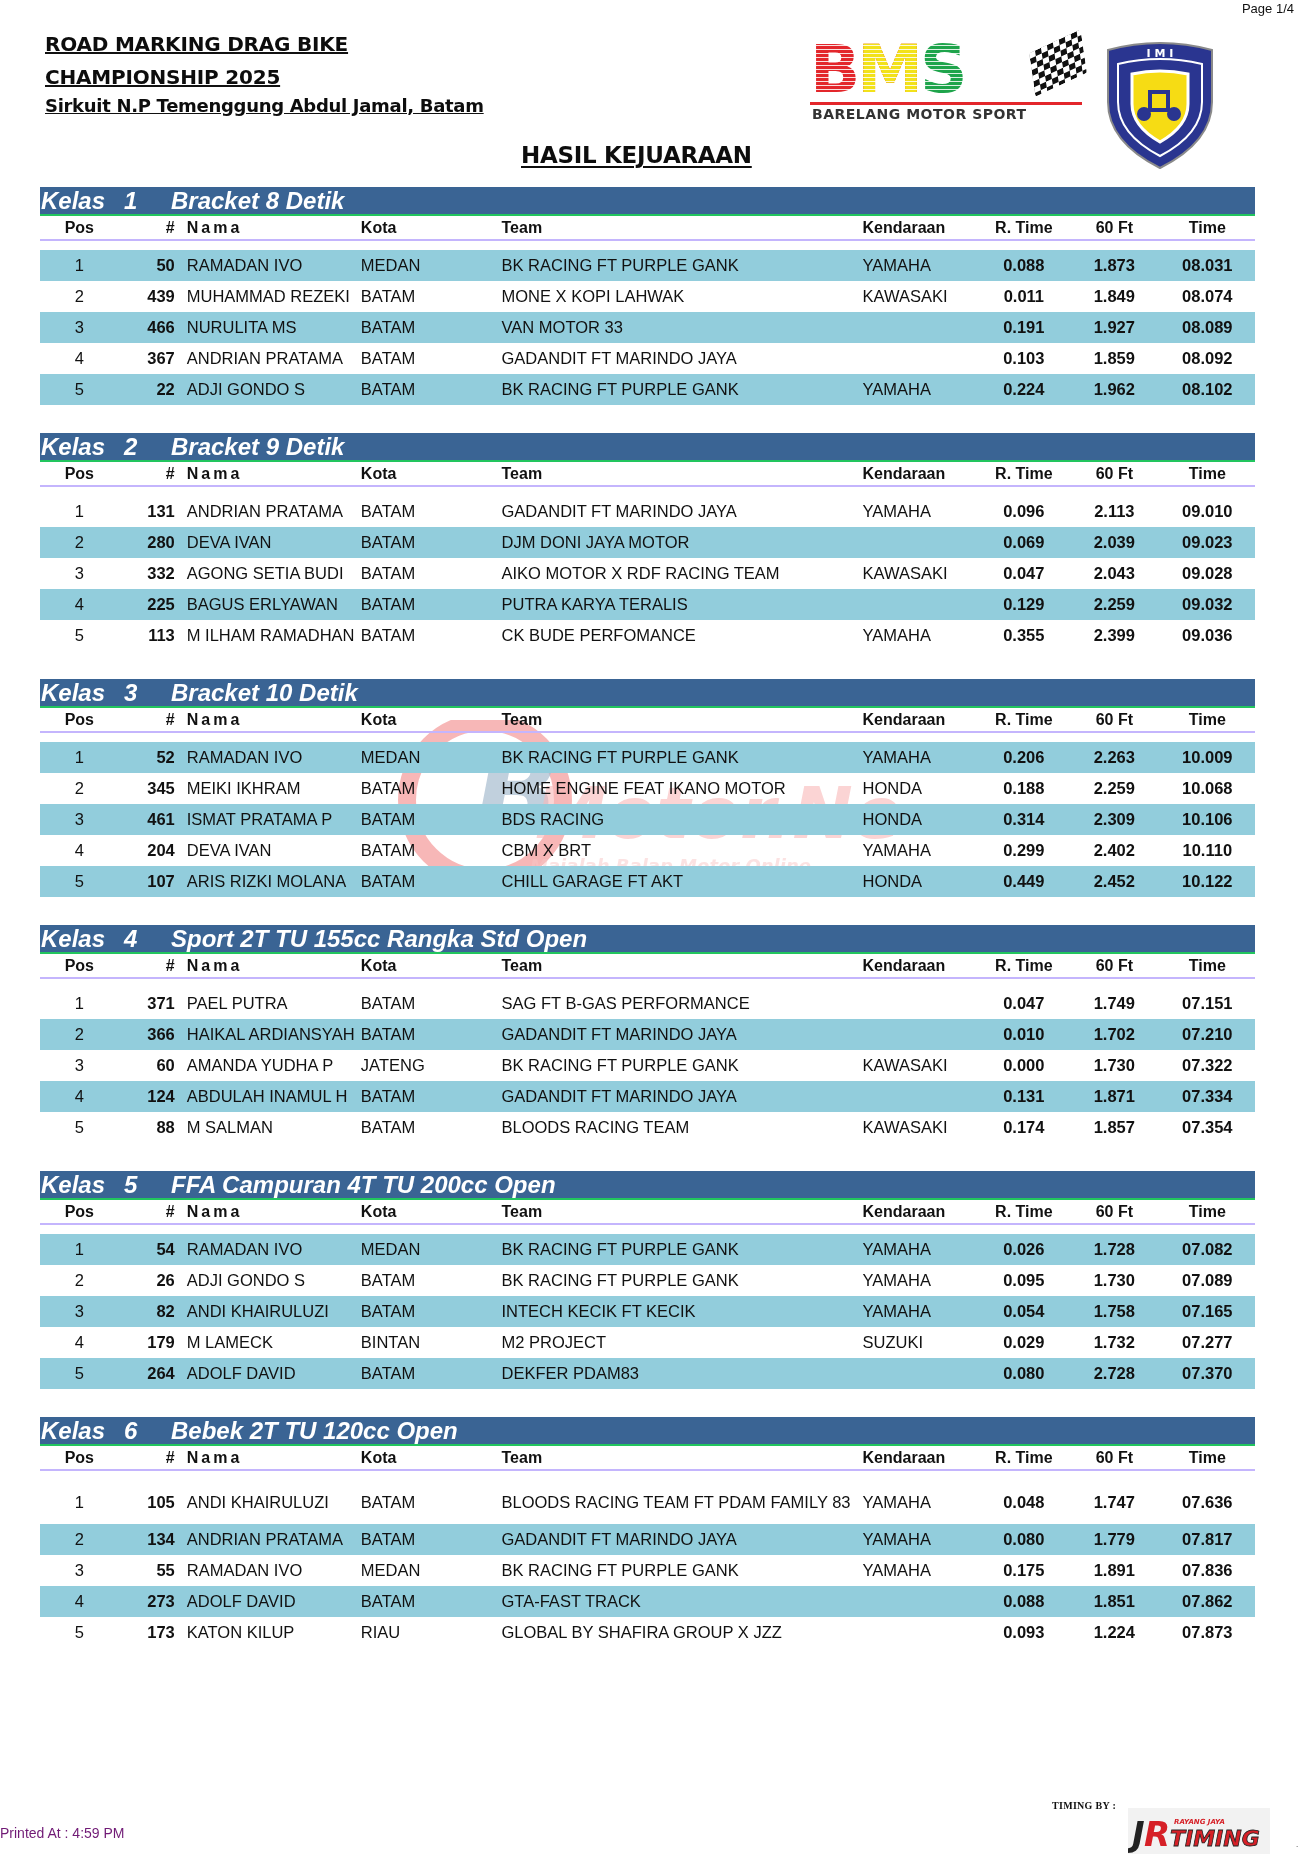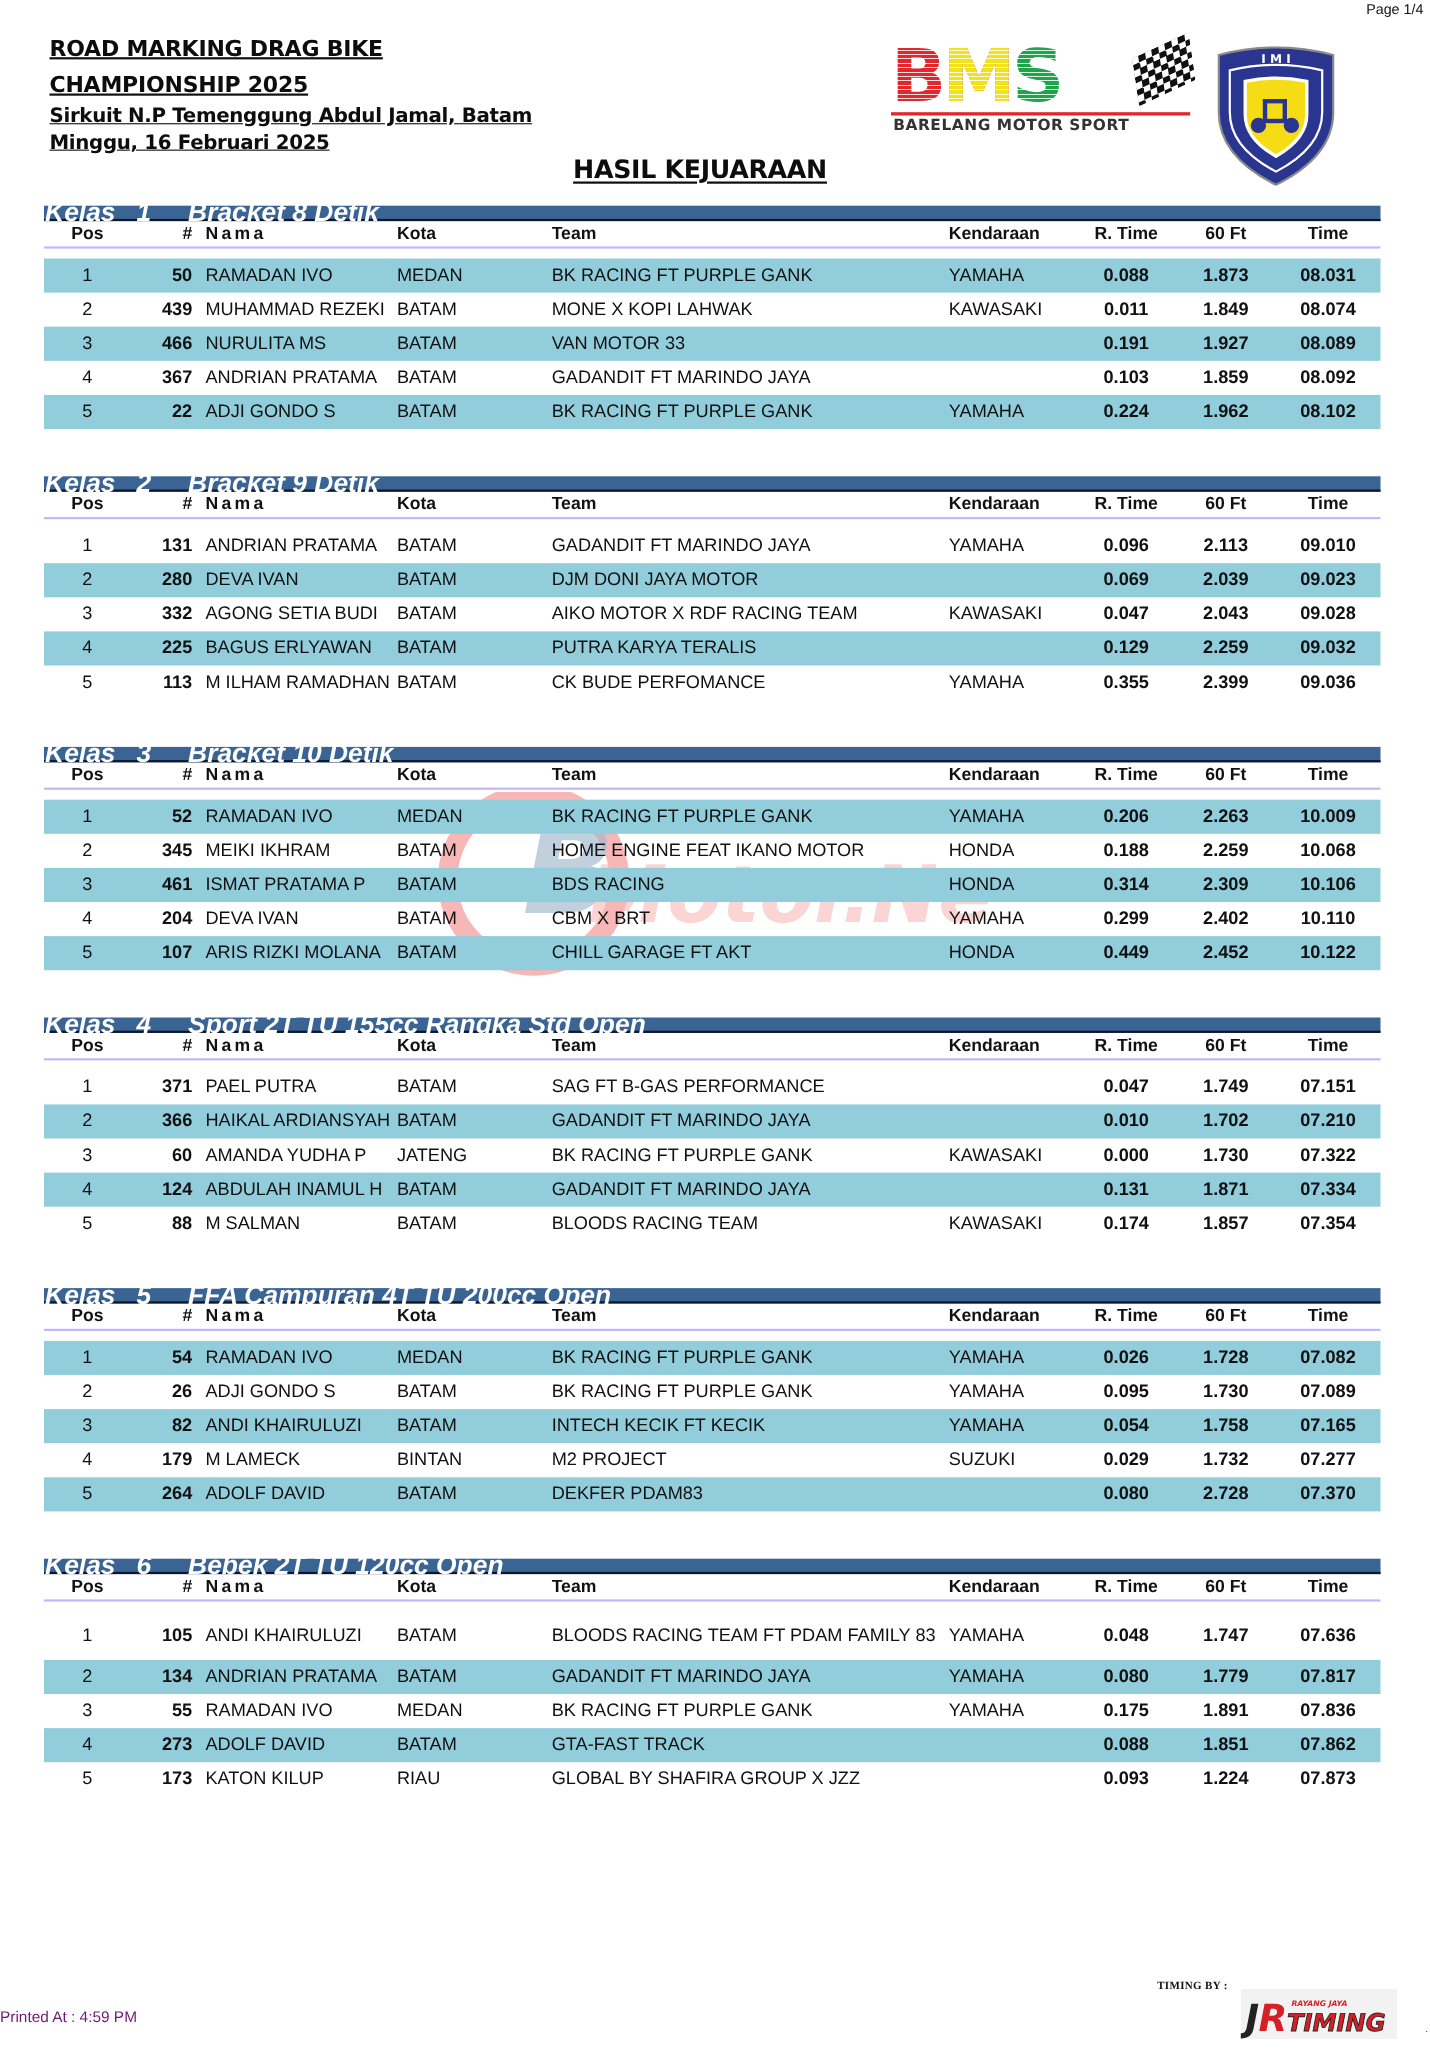--- a/index.html
+++ b/index.html
@@ -25,21 +25,21 @@
     .bms-flag { position: absolute; left: 222px; top: 0; width: 52px; height: 46px; background:
       conic-gradient(#111 25%, #fff 0 50%, #111 0 75%, #fff 0) 0 0 / 12px 12px; transform: skewY(-18deg) rotate(-8deg); border-radius: 2px; }
     .bms-redline { position: absolute; left: 0; top: 62px; width: 272px; height: 3px; background: #e3262b; }
     .bms-text { position: absolute; left: 2px; top: 66px; font-family: "DejaVu Sans", sans-serif; font-weight: bold; font-size: 14px; color: #333; letter-spacing: 0.5px; white-space: nowrap; }
 
     
     .imi-logo { position: absolute; left: 1104px; top: 42px; width: 112px; height: 128px; }
 
     
     .section { position: absolute; left: 40px; width: 1215px; }
-    .kelas-bar { height: 14px; background: #3a6494; color: #fff; font-style: italic; font-weight: bold; font-size: 24px; line-height: 29px; display: flex; align-items: center; border-bottom: 2px solid #0f172a; }
+    .kelas-bar { height: 29px; background: #3a6494; color: #fff; font-style: italic; font-weight: bold; font-size: 24px; line-height: 29px; display: flex; align-items: center; border-bottom: 2px solid #22c55e; }
     .kelas-word { width: 70px; padding-left: 1px; }
     .kelas-num { width: 61px; padding-left: 14px; }
     .kelas-name { white-space: nowrap; }
 
     .col-head { height: 25px; display: flex; align-items: center; font-weight: bold; font-size: 16px; border-bottom: 2px solid #c4b5fd; color: #111; }
     .spacer { height: 9px; }
     .row { height: 31px; display: flex; align-items: center; font-size: 16.5px; color: #111; }
     .row.shade { background: #92cddc; }
     .row.tall { height: 44px; }
 
@@ -68,21 +68,20 @@
   </style>
 </head>
 <body>
 
 <div class="page-num">Page 1/4</div>
 
 <div class="title-block">
   <div class="title-line">ROAD MARKING DRAG BIKE</div>
   <div class="title-line">CHAMPIONSHIP 2025</div>
   <div class="sub-line">Sirkuit N.P Temenggung Abdul Jamal, Batam</div>
-  <div class="sub-line">Minggu, 16 Februari 2025</div>
 </div>
 
 <div class="bms-logo">
   <div class="bms-letters">
     <span class="bms-b">B</span>
     <span class="bms-m">M</span>
     <span class="bms-s">S</span>
   </div>
   <div class="bms-stripes"></div>
   <div class="bms-flag"></div>

